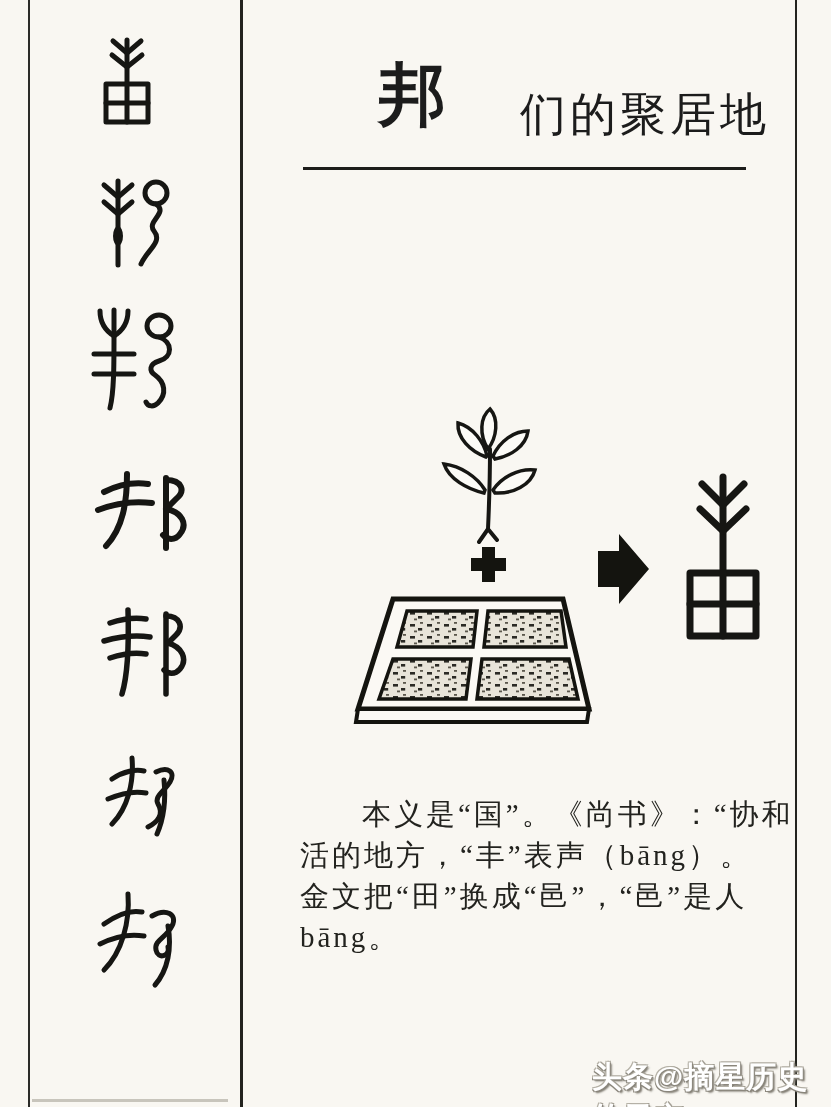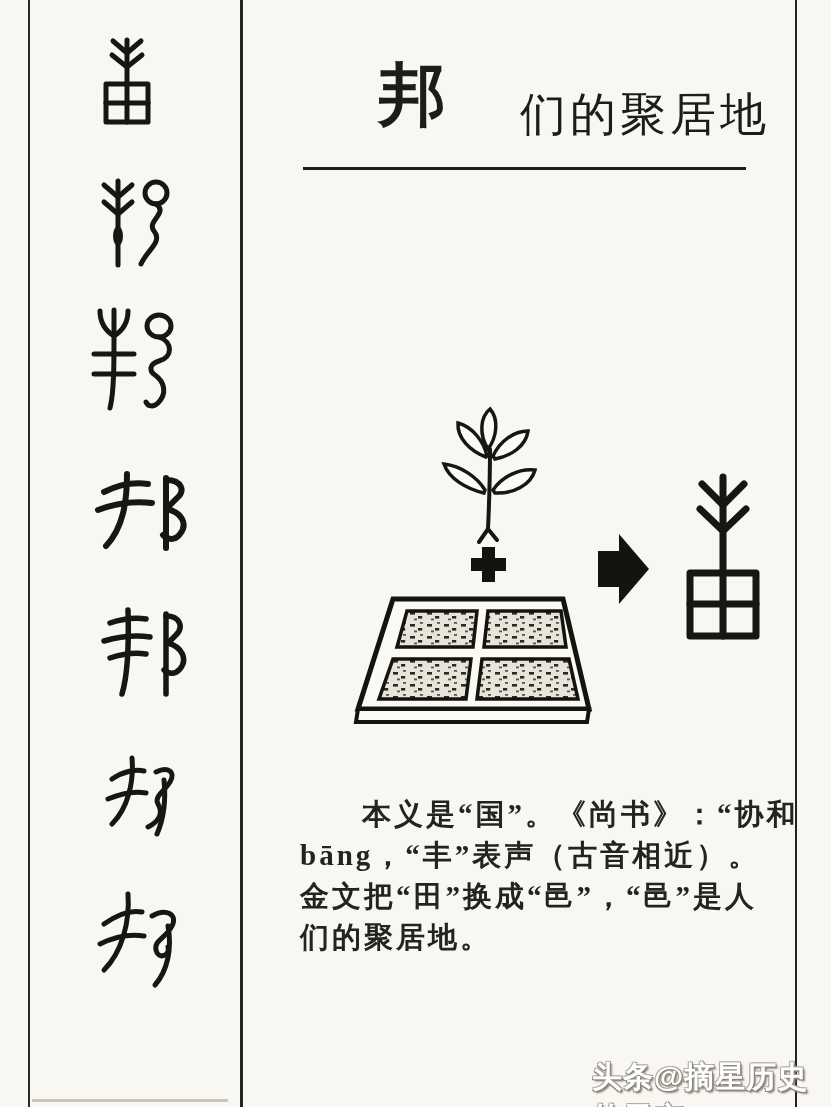--- a/index.html
+++ b/index.html
@@ -29,21 +29,20 @@
   }
   .title-pinyin{
     left:520px;top:84px;font-size:46px;font-weight:500;letter-spacing:4px;
   }
   .title-rule{left:303px;top:167px;width:443px;height:3px;background:#1d1d1b;}
   .illustration{left:340px;top:405px;width:430px;height:330px;}
   .paragraph{
     left:300px;top:794px;width:470px;
     font-size:29px;line-height:41px;letter-spacing:3px;
     color:#23231f;
-    font-weight:bold;
   }
   .paragraph .line{white-space:nowrap;}
   .paragraph .line.indent{padding-left:62px;}
   .watermark{
     left:592px;top:1057px;font-size:30px;font-weight:700;letter-spacing:1px;
     color:#ffffff;z-index:5;
     text-shadow:
       1px 1px 0 #8a867c, -1px -1px 0 #b5b1a6,
       1px -1px 0 #a39f94, -1px 1px 0 #8a867c,
       2px 2px 2px #7b776d;
@@ -176,18 +175,18 @@
       <path class="stroke" stroke-width="7" d="M383,72 V168"></path>
       <path class="stroke" stroke-width="7" d="M383,100 L362,79 M383,100 L404,79 M383,126 L360,104 M383,126 L406,104"></path>
       <path class="stroke" stroke-width="7" d="M350,168 H416 V231 H350 Z"></path>
       <path class="stroke" stroke-width="7" d="M383,168 V231 M350,199 H416"></path>
     </g>
   </svg>
 </div>
 
 <div class="abs paragraph">
   <div class="line indent">本义是“国”。《尚书》：“协和</div>
-  <div class="line">bāng，“丰”表声（古音相近）。</div>
+  <div class="line">活的地方，“丰”表声（bāng）。</div>
   <div class="line">金文把“田”换成“邑”，“邑”是人</div>
-  <div class="line">们的聚居地。</div>
+  <div class="line">bāng。</div>
 </div>
 
 <div class="abs watermark">头条@摘星历史的天空</div>
 
 </body></html>

